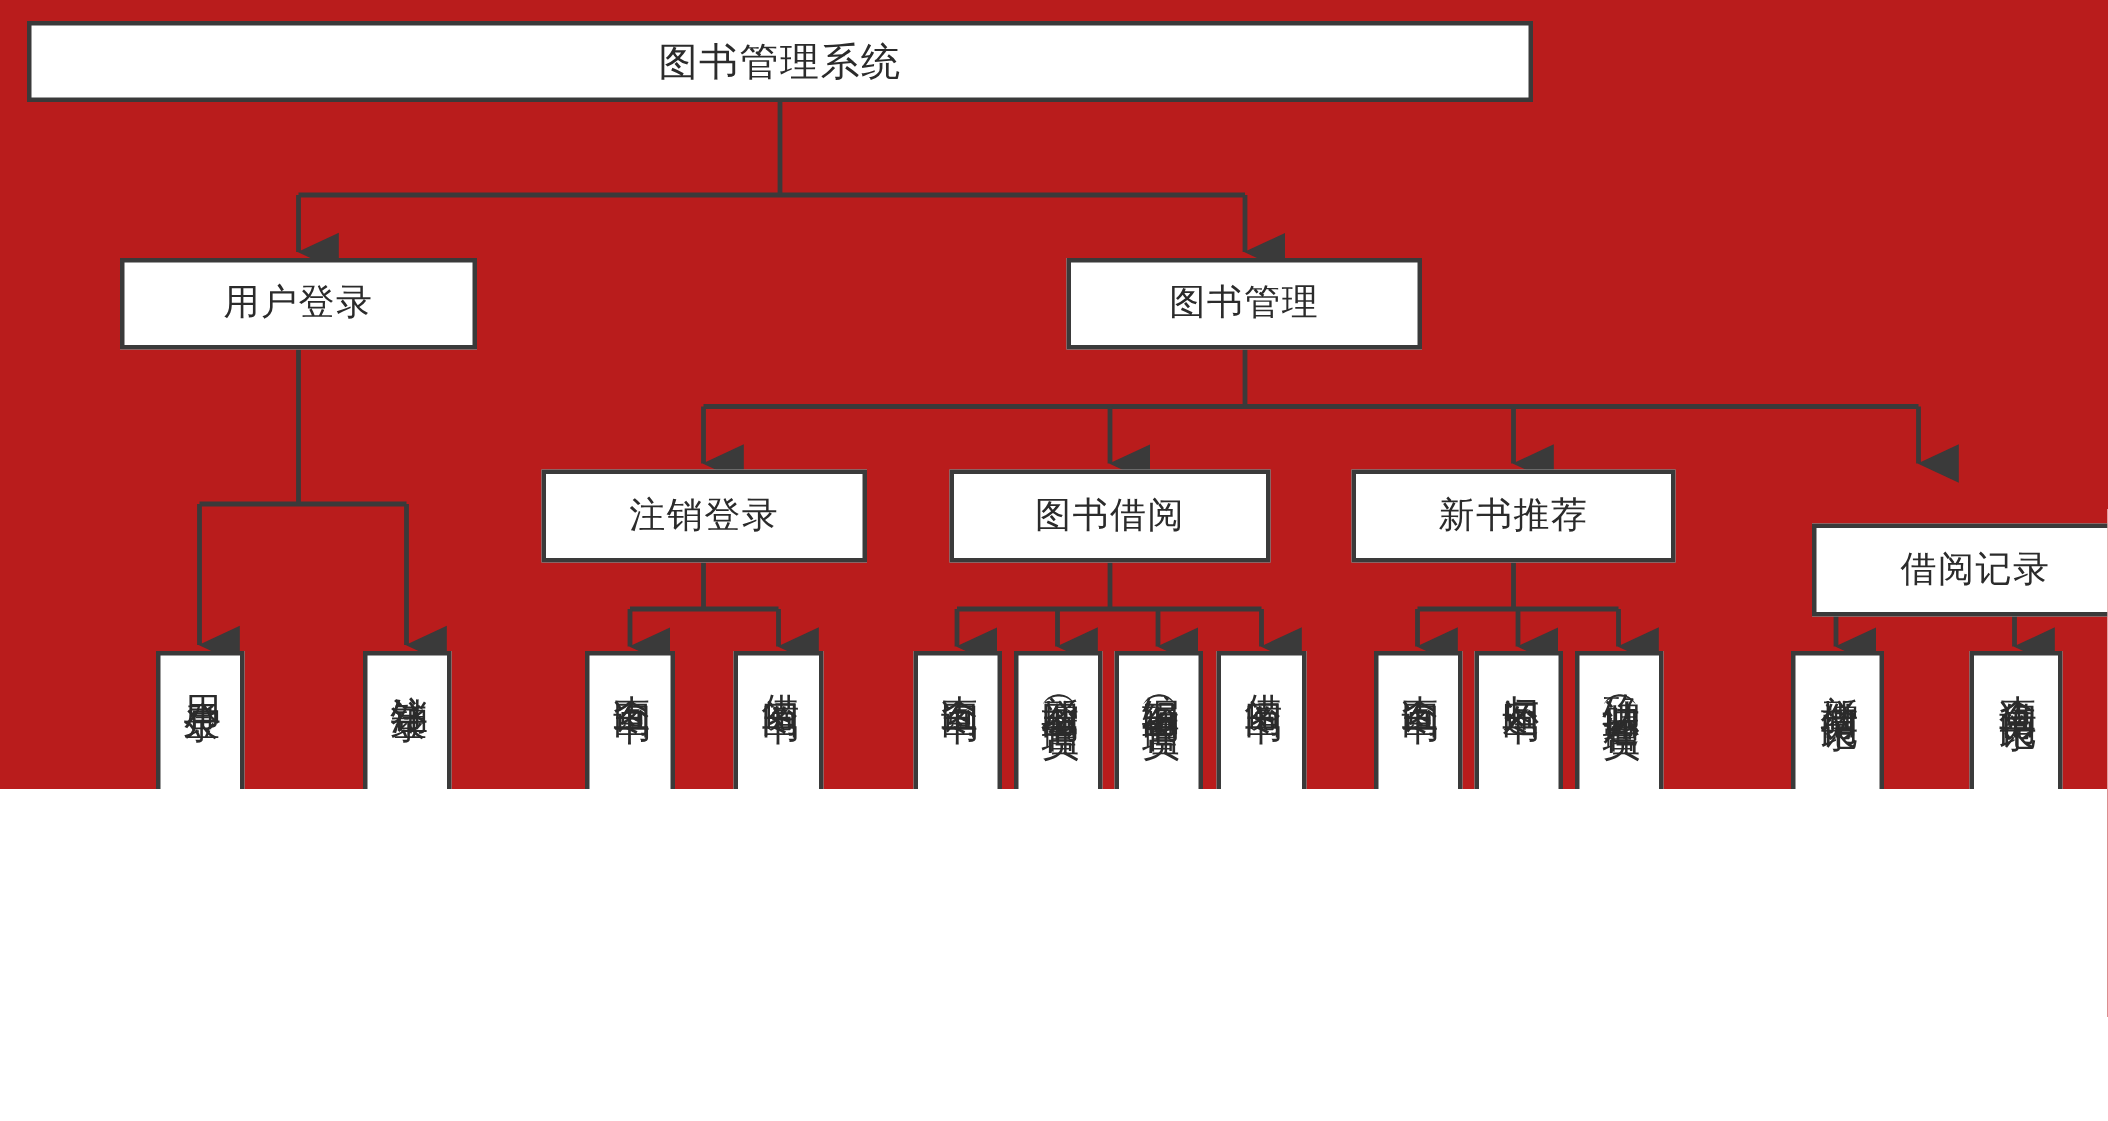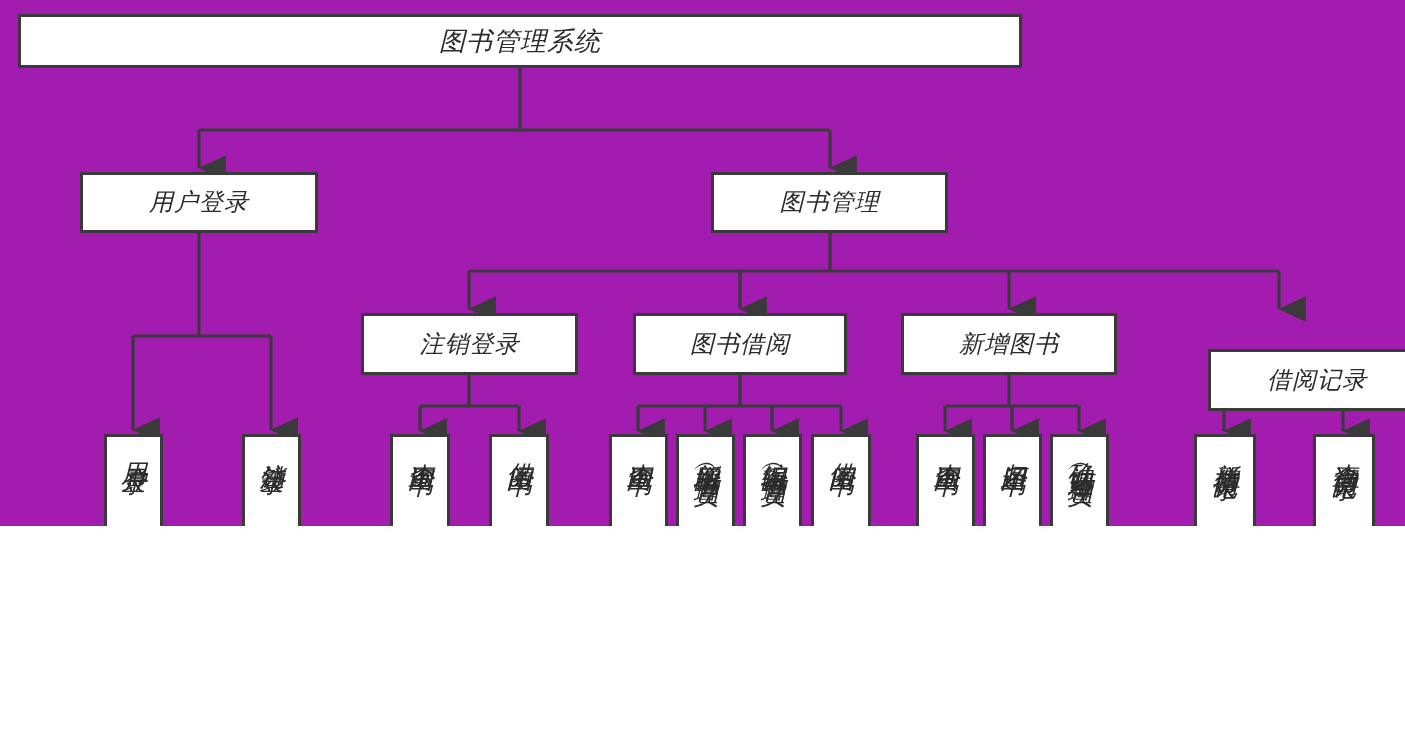--- a/index.html
+++ b/index.html
@@ -8,23 +8,22 @@
     padding: 0;
     background: #ffffff;
   }
   body {
     font-family: "Liberation Sans", "DejaVu Sans", sans-serif;
   }
   #diagram-root {
     position: relative;
     width: 1405px;
     height: 526px;
-    background: #a21caf;
+    background: #b91c1c;
     overflow: hidden;
-    font-style: italic;
   }
   #edge-layer {
     position: absolute;
     left: 0;
     top: 0;
     width: 1405px;
     height: 747px;
     pointer-events: none;
   }
   .node {
@@ -143,21 +142,21 @@
     <span class="hlabel">图书管理</span>
   </div>
 
   <div class="node level-2" style="left:361px; top:313px; width:217px; height:62px;">
     <span class="hlabel">注销登录</span>
   </div>
   <div class="node level-2" style="left:633px; top:313px; width:214px; height:62px;">
     <span class="hlabel">图书借阅</span>
   </div>
   <div class="node level-2" style="left:901px; top:313px; width:216px; height:62px;">
-    <span class="hlabel">新增图书</span>
+    <span class="hlabel">新书推荐</span>
   </div>
   <div class="node level-2" style="left:1208px; top:313px; width:218px; height:62px;margin-top:36px;">
     <span class="hlabel">借阅记录</span>
   </div>
 
   <div class="node leaf" style="left:104px; top:434px; width:59px; height:300px;">
     <span class="vlabel">用户登录</span>
   </div>
   <div class="node leaf" style="left:242px; top:434px; width:59px; height:300px;">
     <span class="vlabel">注销登录</span>

